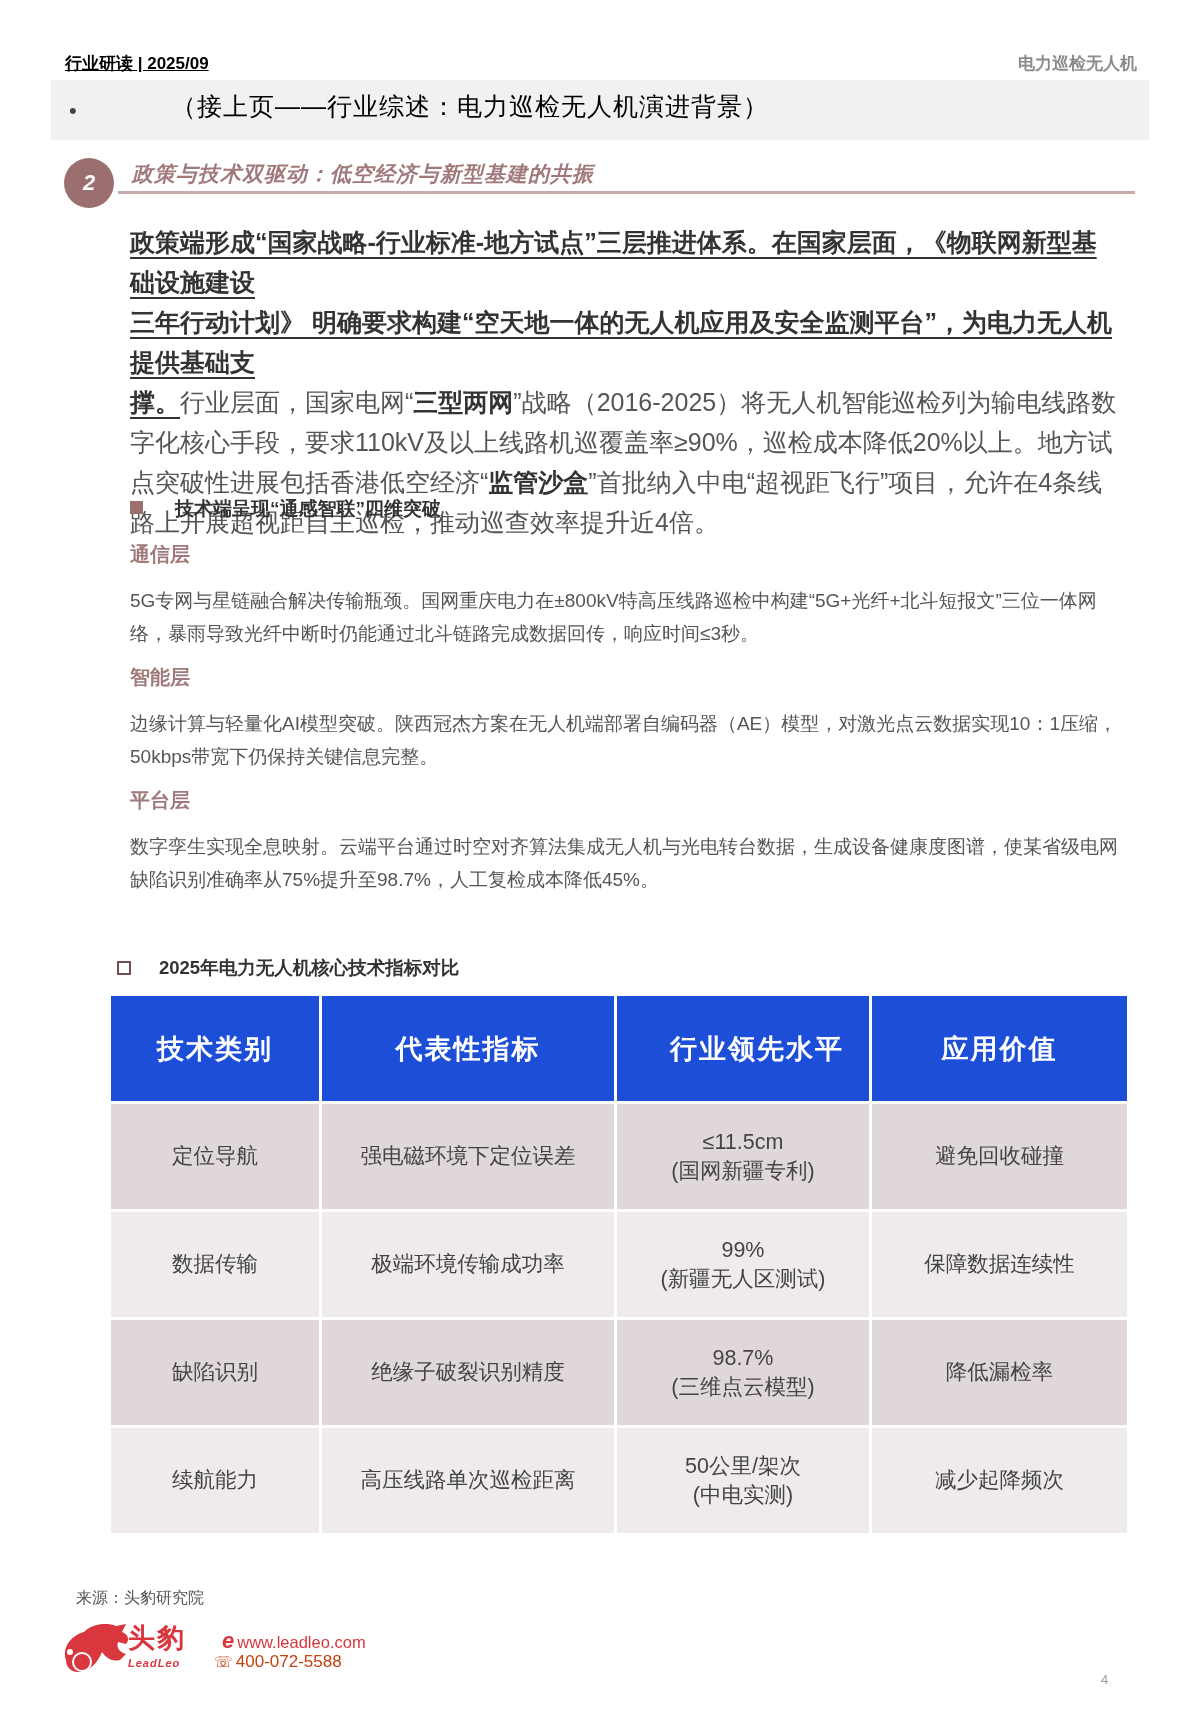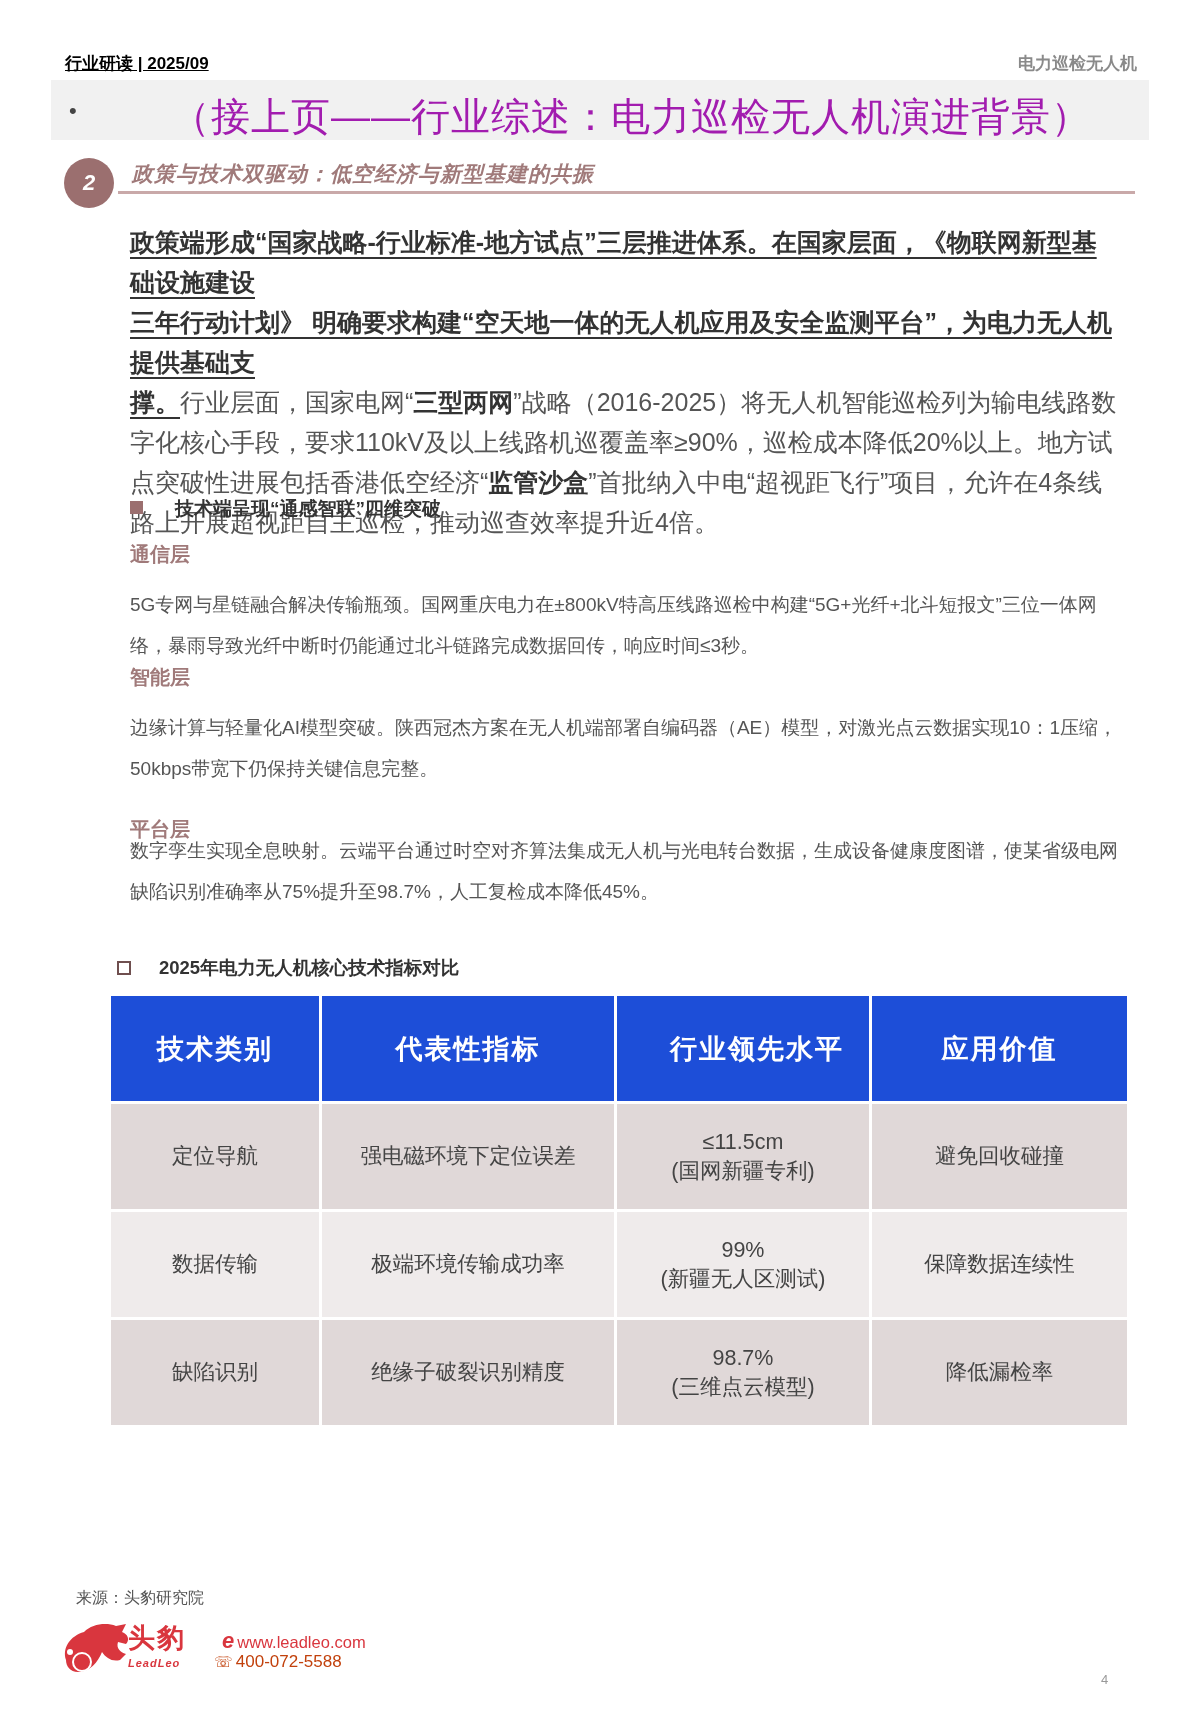--- a/index.html
+++ b/index.html
@@ -4,35 +4,35 @@
 <style>
   * { box-sizing: border-box; margin: 0; padding: 0; }
   html, body { width: 1200px; height: 1735px; background: #ffffff; }
   body { position: relative; font-family: "Liberation Sans", "DejaVu Sans", sans-serif; color: #333333; overflow: hidden; }
 
   .hdr-left { position: absolute; left: 65px; top: 52px; font-size: 17px; color: #000000; font-weight: bold; text-decoration: underline; }
   .hdr-right { position: absolute; right: 63px; top: 52px; font-size: 17px; color: #8a8a8a; font-weight: bold; }
 
   .title-bar { position: absolute; left: 51px; top: 80px; width: 1098px; height: 60px; background: #f1f1f1; display: flex; align-items: center; }
   .title-bullet { position: absolute; left: 18px; top: 18px; font-size: 22px; color: #444; }
-  .title-text { position: absolute; left: 120px; top: 10px; font-size: 39px; color: #a21caf; letter-spacing: 1px; }
+  .title-text { position: absolute; left: 120px; top: 10px; font-size: 25px; color: #000000; letter-spacing: 1px; }
 
   .sec-badge { position: absolute; left: 64px; top: 158px; width: 50px; height: 50px; border-radius: 50%; background: #9b6f6f; color: #fff; font-size: 22px; font-weight: bold; font-style: italic; display: flex; align-items: center; justify-content: center; }
   .sec-title { position: absolute; left: 132px; top: 160px; font-size: 21px; font-weight: bold; font-style: italic; color: #a07a7a; letter-spacing: 1px; }
   .sec-line { position: absolute; left: 118px; top: 191px; width: 1017px; height: 3px; background: #c9a9a9; }
 
   .para { position: absolute; left: 130px; width: 990px; font-size: 25px; line-height: 40px; color: #555; }
   .para .ul { text-decoration: underline; font-weight: bold; color: #333; text-underline-offset: 6px; text-decoration-thickness: 2px; }
   .para b { color: #333; }
 
   .sub-head { position: absolute; left: 130px; top: 496px; font-size: 19px; font-weight: bold; color: #333; }
   .sub-head .sq { display: inline-block; width: 13px; height: 13px; background: #9b6f6f; margin-right: 32px; vertical-align: 1px; }
 
   .layer-label { position: absolute; left: 130px; font-size: 20px; color: #a07a7a; font-weight: bold; }
-  .body-p { position: absolute; left: 130px; width: 1000px; font-size: 19px; line-height: 41px; color: #555; }
+  .body-p { position: absolute; left: 130px; width: 1000px; font-size: 19px; line-height: 33px; color: #555; }
 
   .tbl-caption { position: absolute; left: 117px; top: 955px; font-size: 18.5px; font-weight: bold; color: #333; }
   .tbl-caption .box { display: inline-block; width: 14px; height: 14px; border: 2px solid #6f4f4f; margin-right: 28px; vertical-align: -1px; }
 
   table.cmp { position: absolute; left: 108px; top: 993px; width: 1022px; border-collapse: separate; border-spacing: 3px 3px; }
   table.cmp th { background: #1d4ed8; color: #fff; font-size: 27px; font-weight: bold; height: 105px; text-align: center; letter-spacing: 2px; }
   table.cmp td { font-size: 21.5px; color: #444; text-align: center; height: 105px; line-height: 29px; }
   table.cmp tr.odd td { background: #e0d8d8; }
   table.cmp tr.even td { background: #efebeb; }
   .col1 { width: 209px; } .col2 { width: 293px; } .col3 { width: 253px; padding-left: 28px; } .col4 { width: 256px; }
@@ -73,21 +73,21 @@
 <div class="sub-head">
   <span class="sq"></span><span>技术端呈现“通感智联”四维突破</span>
 </div>
 
 <div class="layer-label" style="top:541px;">通信层</div>
 <div class="body-p" style="top:584px;">5G专网与星链融合解决传输瓶颈。国网重庆电力在±800kV特高压线路巡检中构建“5G+光纤+北斗短报文”三位一体网络，暴雨导致光纤中断时仍能通过北斗链路完成数据回传，响应时间≤3秒。</div>
 
 <div class="layer-label" style="top:664px;">智能层</div>
 <div class="body-p" style="top:707px;">边缘计算与轻量化AI模型突破。陕西冠杰方案在无人机端部署自编码器（AE）模型，对激光点云数据实现10：1压缩，50kbps带宽下仍保持关键信息完整。</div>
 
-<div class="layer-label" style="top:787px;margin-top:29px;">平台层</div>
+<div class="layer-label" style="top:787px;">平台层</div>
 <div class="body-p" style="top:830px;">数字孪生实现全息映射。云端平台通过时空对齐算法集成无人机与光电转台数据，生成设备健康度图谱，使某省级电网缺陷识别准确率从75%提升至98.7%，人工复检成本降低45%。</div>
 
 <div class="tbl-caption">
   <span class="box"></span><span>2025年电力无人机核心技术指标对比</span>
 </div>
 
 <table class="cmp">
   <thead>
     <tr>
       <th class="col1">技术类别</th>
@@ -108,20 +108,26 @@
       <td>极端环境传输成功率</td>
       <td><span>99%</span><br><span>(新疆无人区测试)</span></td>
       <td>保障数据连续性</td>
     </tr>
     <tr class="odd">
       <td>缺陷识别</td>
       <td>绝缘子破裂识别精度</td>
       <td><span>98.7%</span><br><span>(三维点云模型)</span></td>
       <td>降低漏检率</td>
     </tr>
+    <tr class="even">
+      <td>续航能力</td>
+      <td>高压线路单次巡检距离</td>
+      <td><span>50公里/架次</span><br><span>(中电实测)</span></td>
+      <td>减少起降频次</td>
+    </tr>
   </tbody>
 </table>
 
 <div class="source">来源：头豹研究院</div>
 
 <svg class="logo" viewBox="0 0 310 60" width="310" height="60">
   <path d="M6 42 C2 30 10 18 24 14 C32 6 46 4 56 8 L66 6 L62 14 C68 16 70 22 66 26 L58 24 C56 30 60 34 66 36 L60 42 C52 44 46 40 42 34 C38 44 30 54 18 54 C10 54 6 48 6 42 Z" fill="#d9363e"></path>
   <circle cx="22" cy="44" r="9" fill="none" stroke="#ffffff" stroke-width="2"></circle>
   <circle cx="10" cy="34" r="3" fill="#ffffff"></circle>
 </svg>

